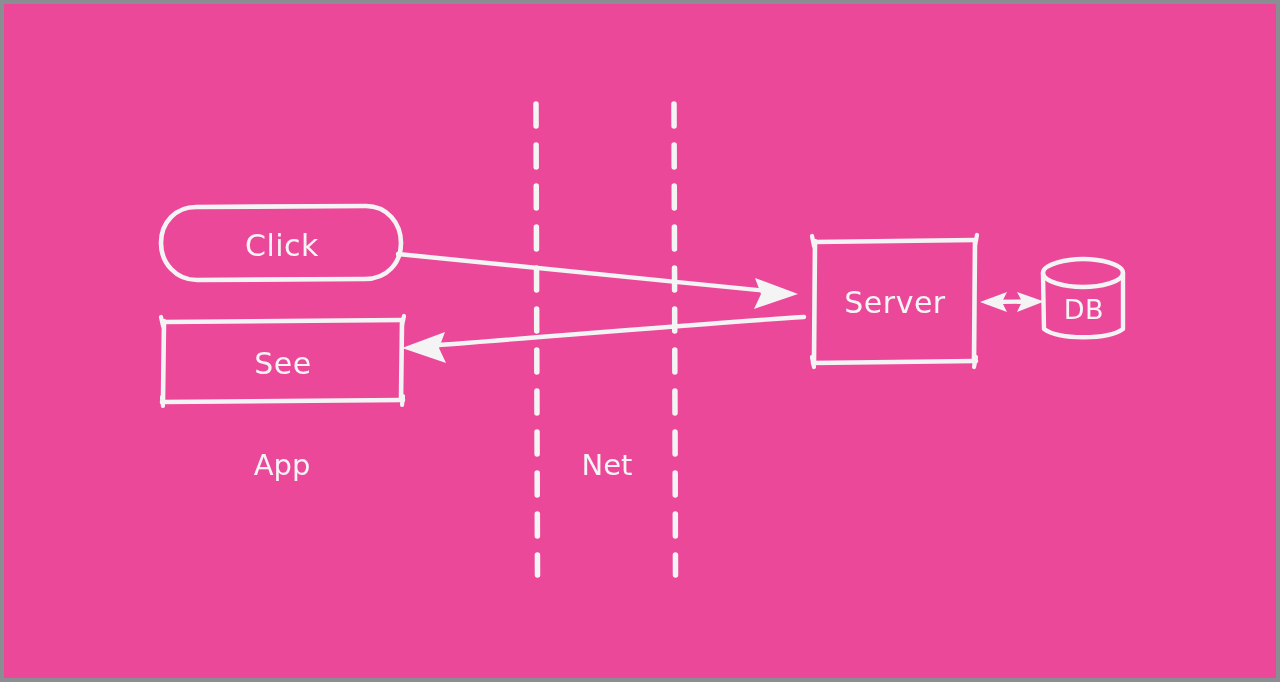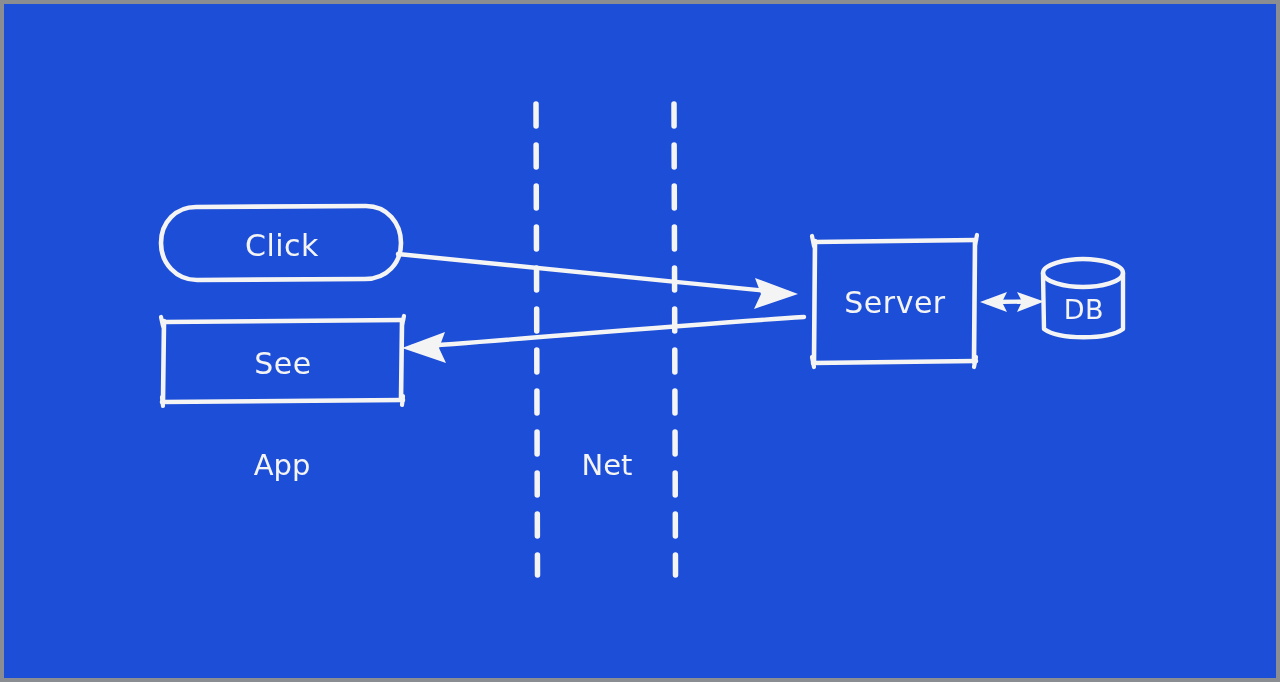--- a/index.html
+++ b/index.html
@@ -19,21 +19,21 @@
     width: 1280px;
     height: 682px;
     background: #8a8d91;
     box-sizing: border-box;
     padding: 4px;
   }
   #canvas {
     position: relative;
     width: 1272px;
     height: 674px;
-    background: #1d4ed8;
+    background: #ec4899;
     overflow: hidden;
   }
   #sketch-svg {
     position: absolute;
     left: 0; top: 0;
     width: 1272px;
     height: 674px;
     display: block;
   }
   .sk-stroke {

